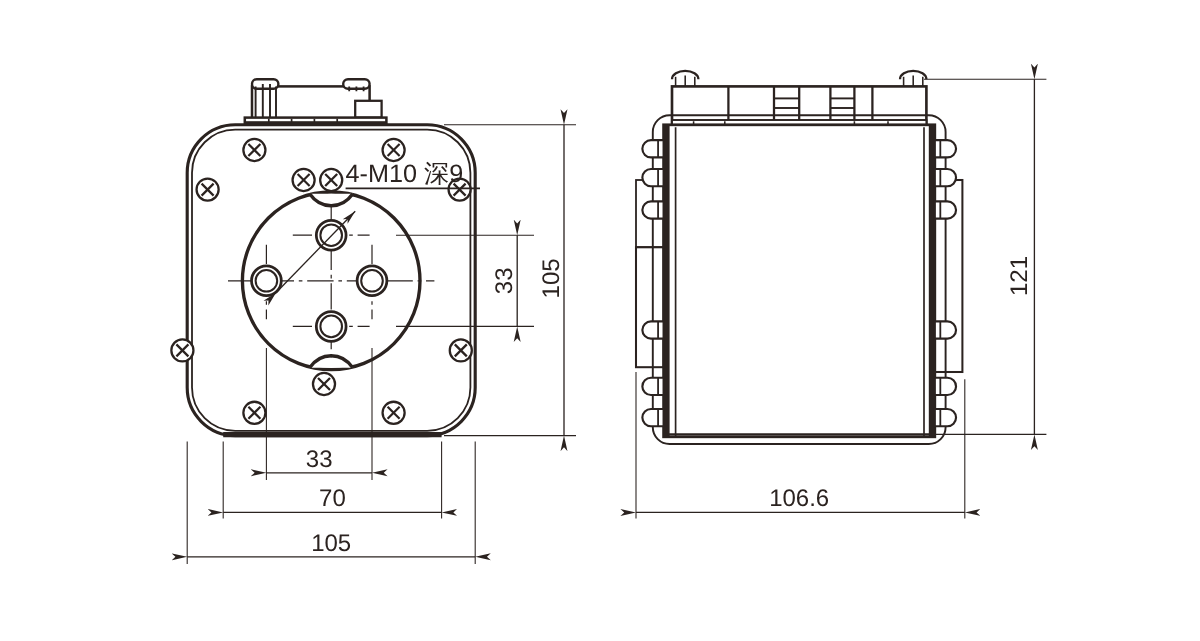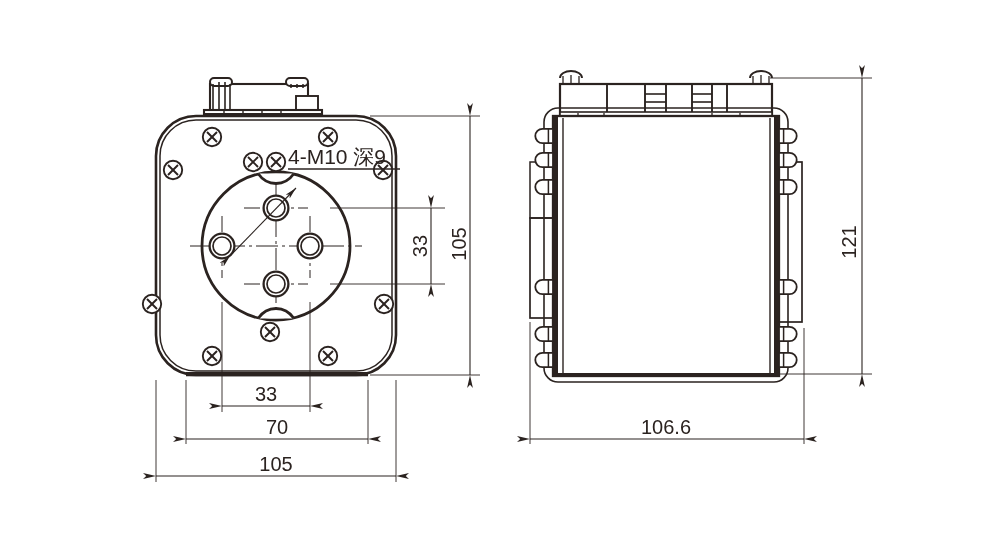--- a/index.html
+++ b/index.html
@@ -1,19 +1,19 @@
 <!DOCTYPE html>
 <html><head>
 <meta charset="utf-8">
 <title>Technical Drawing</title>
 <style>
   html,body{margin:0;padding:0;background:#ffffff;}
   body{width:1000px;height:534px;overflow:hidden;
        font-family:"Liberation Sans","DejaVu Sans",sans-serif;}
-  #stage{position:relative;width:1000px;height:376px;background:#ffffff;margin-top:12px;}
+  #stage{position:relative;width:1000px;height:376px;background:#ffffff;}
   #stage svg{position:absolute;top:0;left:0;}
   .dimtext{font-family:"Liberation Sans","DejaVu Sans",sans-serif;}
 </style>
 </head>
 <body>
 
 <div id="stage">
 <svg width="1000" height="534" viewBox="0 0 1000 534">
 
   <defs>

